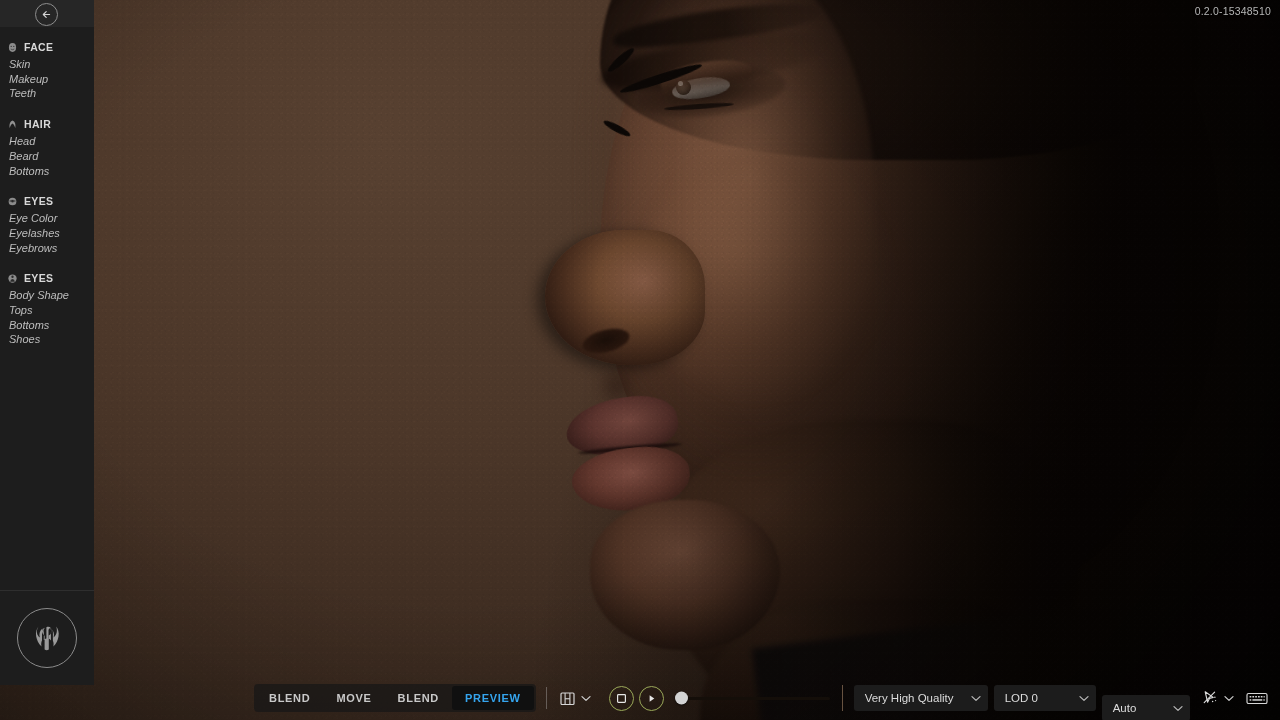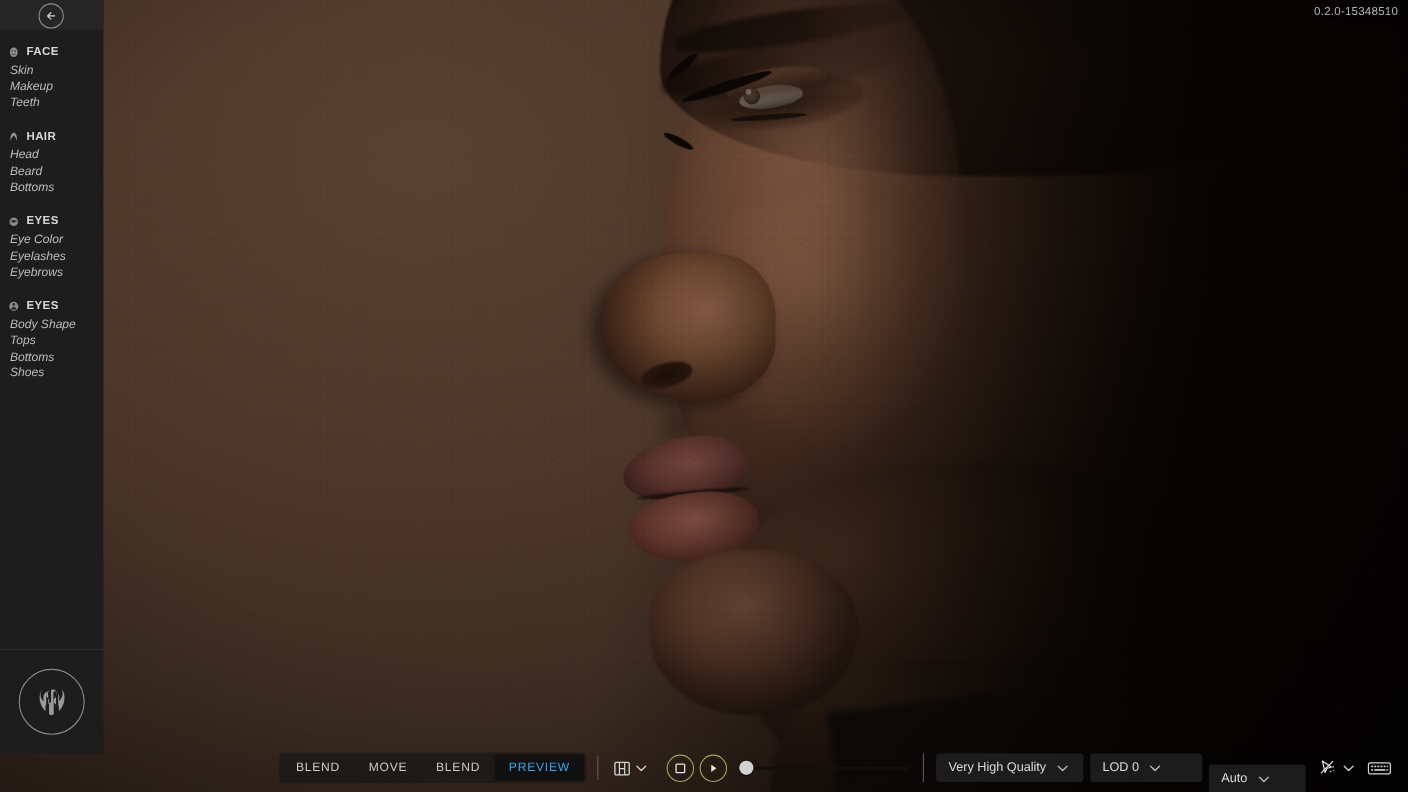--- a/index.html
+++ b/index.html
@@ -402,21 +402,21 @@
     padding: 0 2px;
   }
   .mode-btn {
     height: 24px;
     padding: 0 13px;
     display: flex;
     align-items: center;
     border-radius: 3px;
     color: #c9c9c9;
     font-size: 11px;
-    font-weight: normal;
+    font-weight: bold;
     letter-spacing: 0.7px;
     cursor: pointer;
     background: transparent;
   }
   .mode-btn.active {
     background: #101010;
     color: #35a5ef;
   }
   .divider {
     width: 1px;
@@ -478,20 +478,21 @@
     height: 26px;
     background: rgba(120,95,75,0.85);
     margin: 0 11px 0 12px;
   }
   .select {
     height: 26px;
     background: rgba(30,30,30,0.93);
     border-radius: 3px;
     display: flex;
     align-items: center;
+    justify-content: space-between;
     padding: 0 7px 0 11px;
     color: #dcdcdc;
     font-size: 11.5px;
     cursor: pointer;
     margin-right: 6px;
     gap: 10px;
   }
   .sel-quality { width: 116px; }
   .sel-lod { width: 84px; }
   .sel-auto { width: 70px; margin-top: 20px; }

